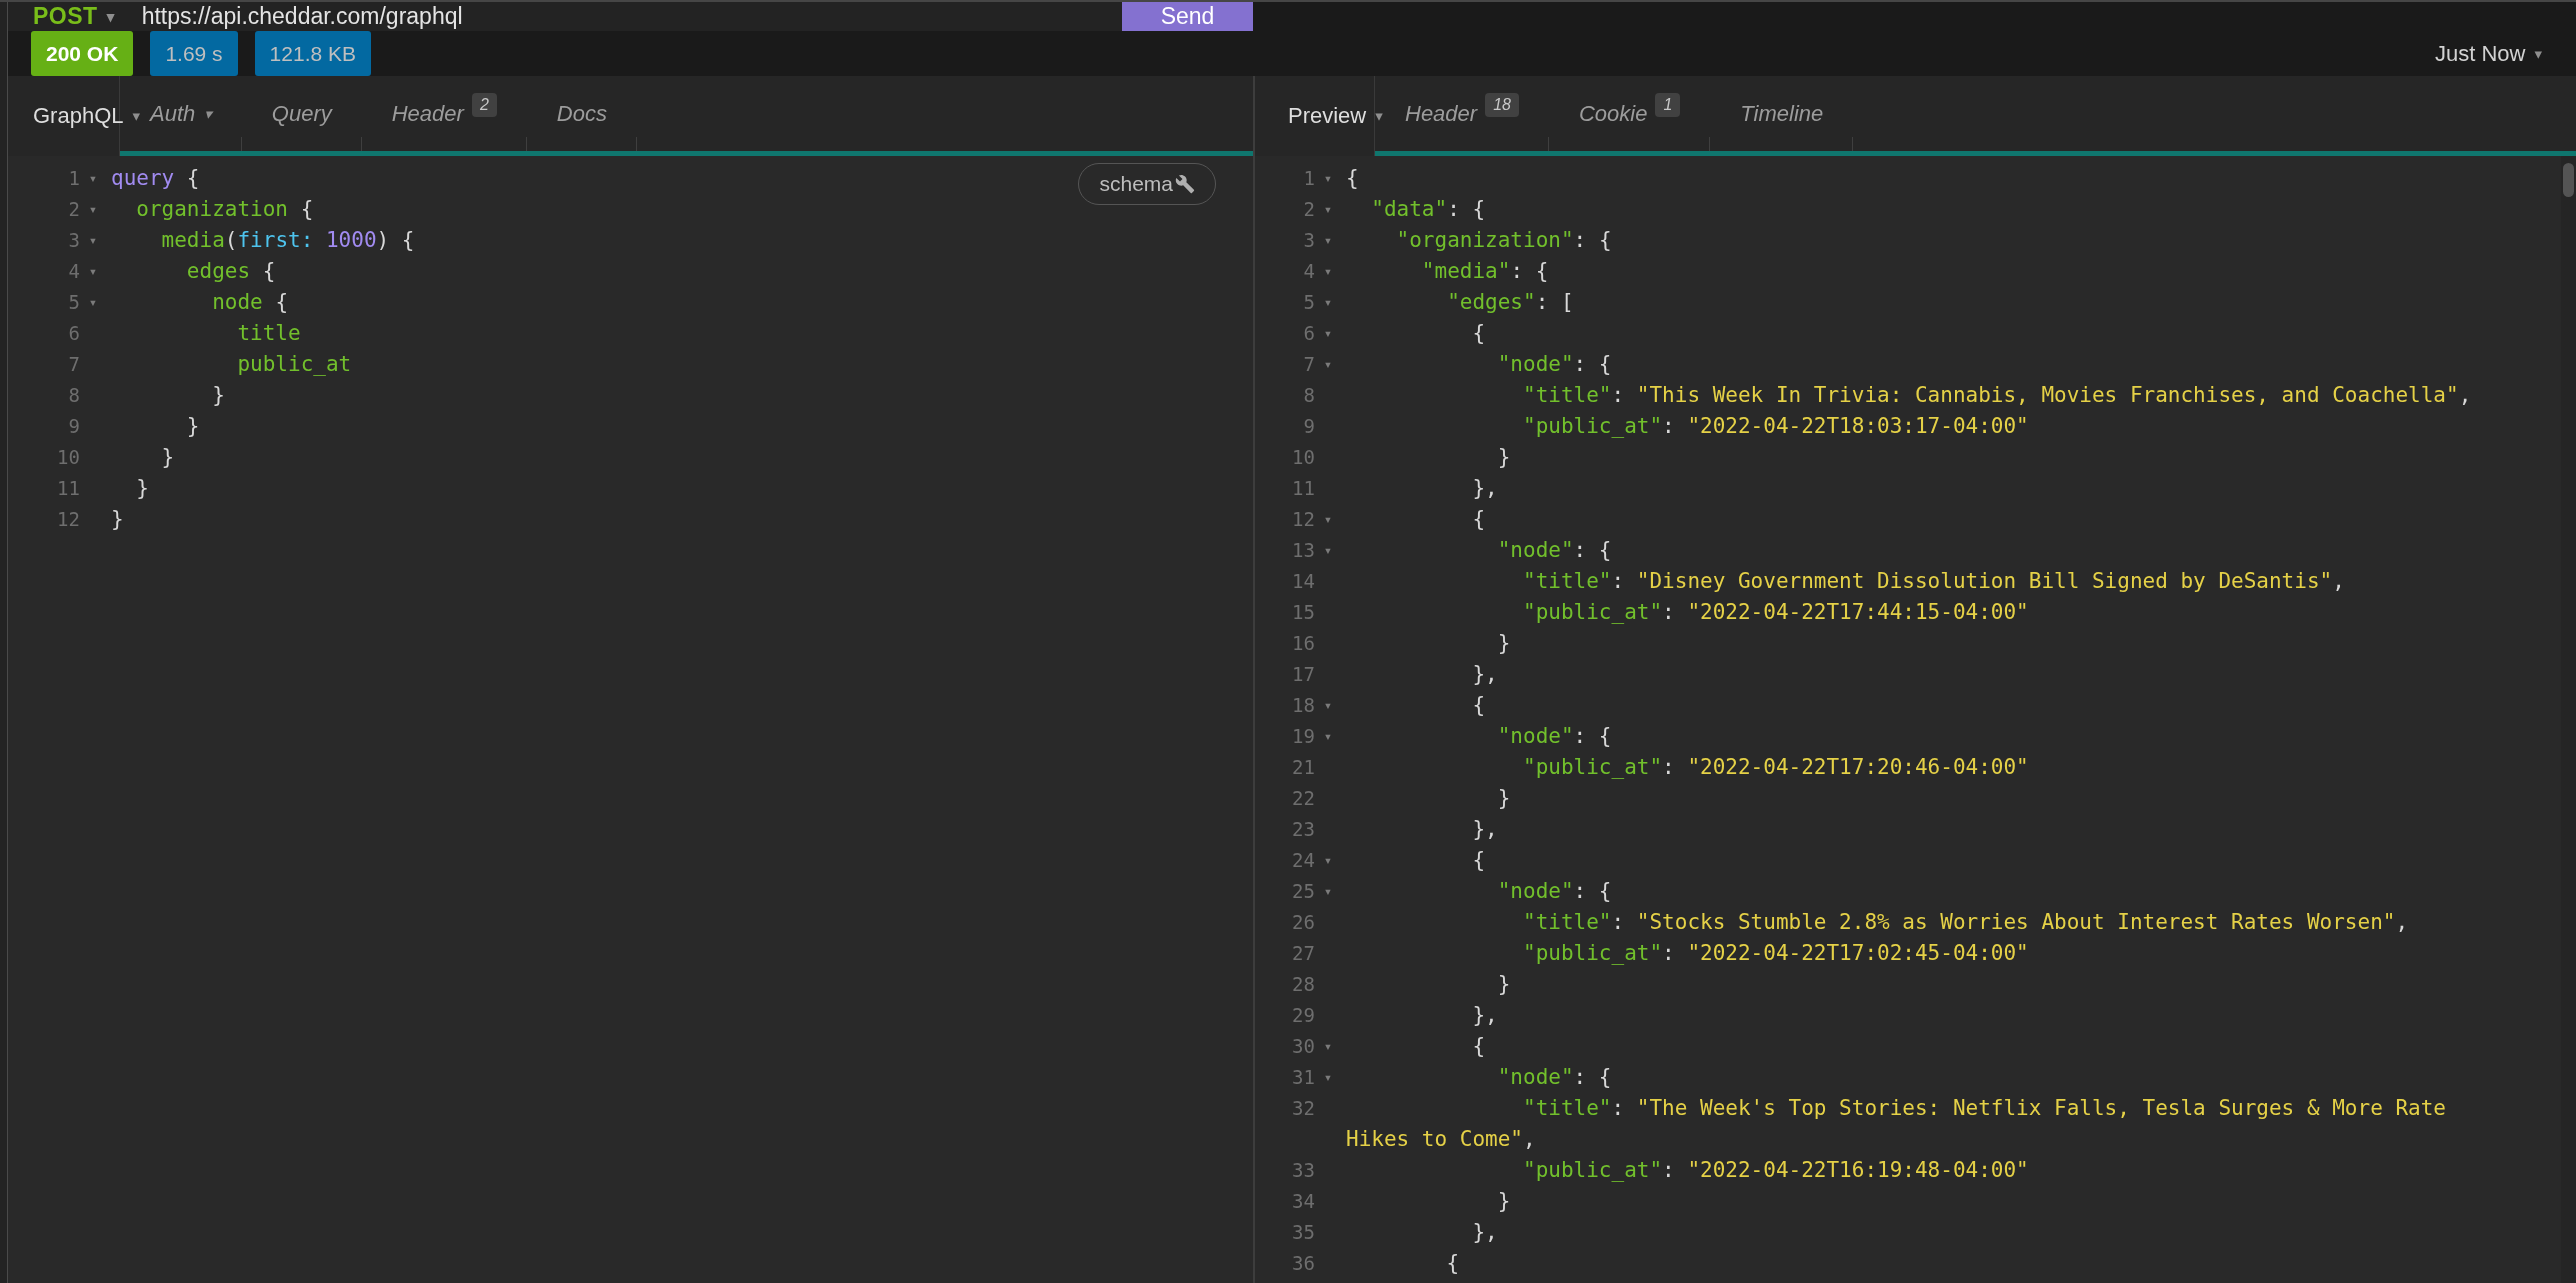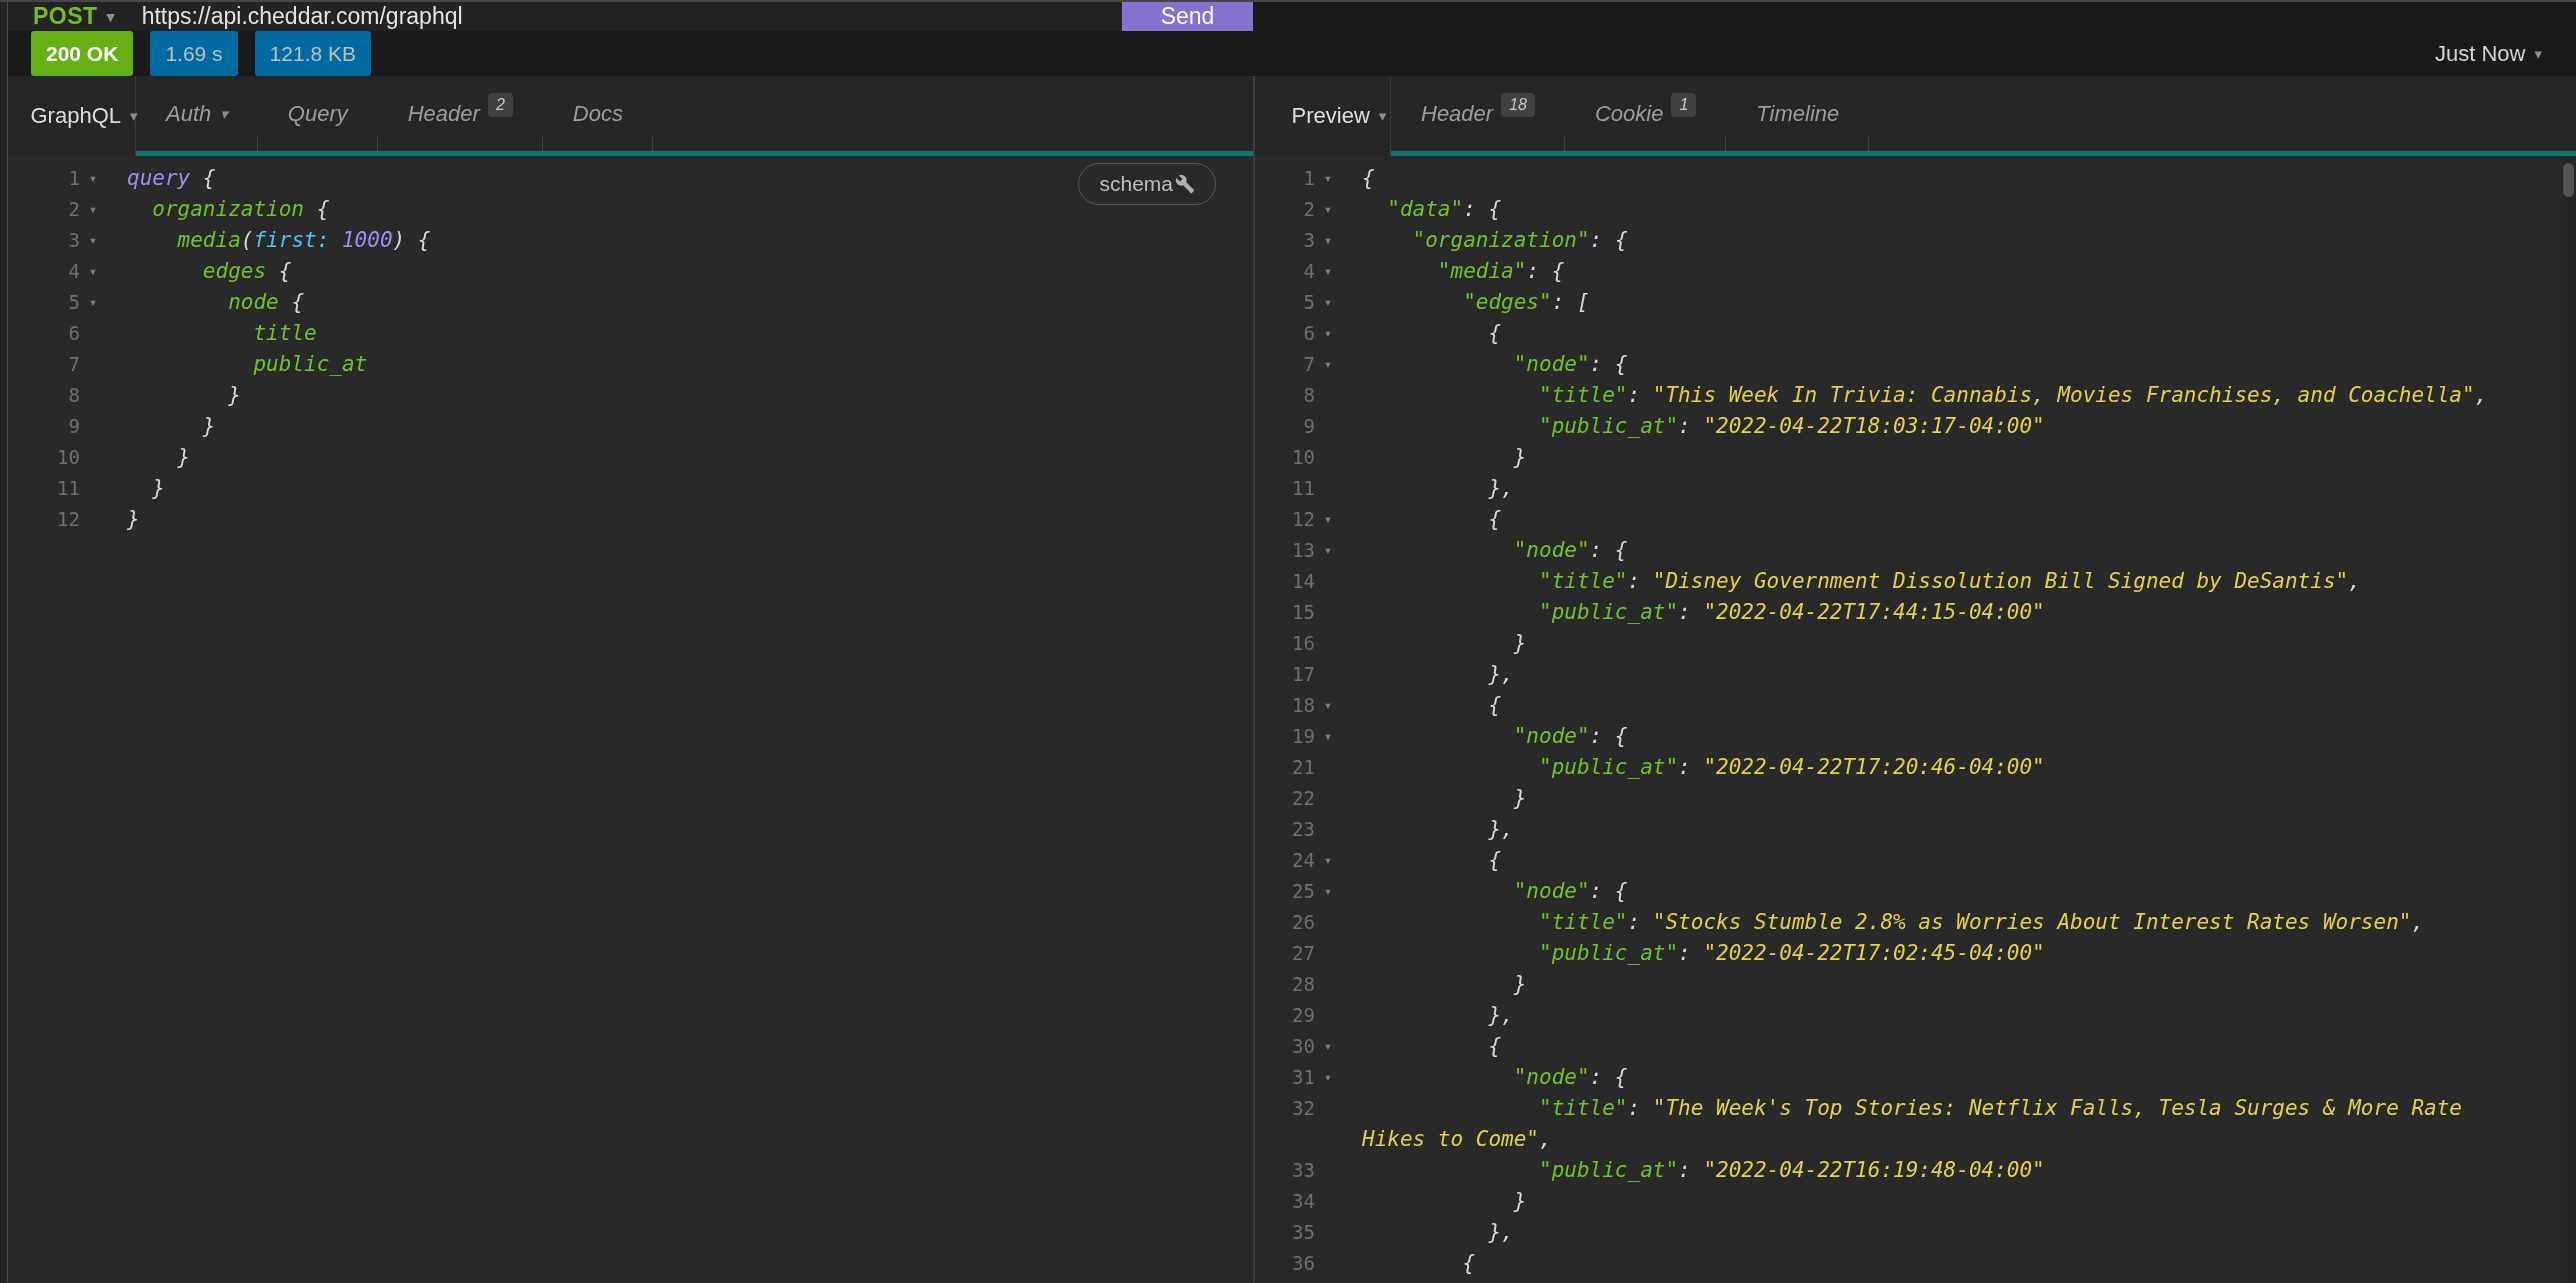--- a/index.html
+++ b/index.html
@@ -22,43 +22,43 @@
   .meta-pane { flex:1; height:100%; background:var(--topbarRightBg); display:flex; align-items:center; }
   .pill { height:45px; display:flex; align-items:center; border-radius:3px; padding:0 15px; font-size:21px; }
   .pill.status { background:var(--statusBg); color:#fff; font-weight:bold; margin-left:31px; }
   .pill.gray { background:#0369a1; color:#bfbfbf; margin-left:17px; }
   .history { margin-left:auto; margin-right:34px; color:#d2d2d2; font-size:22px; display:flex; align-items:center; cursor:pointer; }
 
   
   .tabsrow { position:absolute; top:76px; left:0; width:100%; height:80px; display:flex; background:var(--tabRowBg); }
   .tabs-left { width:1253px; display:flex; }
   .tabs-right { flex:1; display:flex; }
-  .dd { width:136px; height:100%; display:flex; align-items:center; padding-left:33px;
-        border-right:1px solid #3a3a3a; color:#dedede; font-size:22px; cursor:pointer; white-space:nowrap;justify-content:center; }
+  .dd { width:120px; height:100%; display:flex; align-items:center; padding-left:33px;
+        border-right:1px solid #3a3a3a; color:#dedede; font-size:22px; cursor:pointer; white-space:nowrap; }
   .tabset { flex:1; display:flex; border-bottom:5px solid #0f766e;font-style:italic; }
   .tab { padding:0 30px; display:flex; align-items:center; color:#9c9c9c; font-size:22px; cursor:pointer; position:relative; white-space:nowrap; }
   .tab::after { content:''; position:absolute; right:0; bottom:0; width:1px; height:14px; background:#3f3f3f; }
   .tab .count { background:#414141; color:#c9c9c9; font-size:16px; border-radius:4px; padding:3px 8px;
                 margin-left:8px; transform:translateY(-9px); }
   .pane-gap { width:2px; background:#3d3d3d; }
 
   
   .main { position:absolute; top:156px; left:0; width:100%; height:1127px; display:flex; }
   .editor { background:var(--editorBg); height:100%; position:relative; overflow:hidden; padding-top:6px; }
   .editor.req { width:1253px; }
   .editor.res { flex:1; }
   .divider { width:2px; background:#3d3d3d; height:100%; }
 
   .crow { display:flex; align-items:center; height:31px;
           font-family:"DejaVu Sans Mono", monospace; }
   .ln { text-align:right; color:#6e6e6e; font-size:19px; flex:none; }
   .req .ln { width:80px; }
   .res .ln { width:60px; }
   .fold { width:26px; flex:none; text-align:center; color:#7b7b7b; font-size:14px; }
-  .code { white-space:pre; font-size:21px; margin-left:21px;font-style:italic; }
+  .code { white-space:pre; font-size:21px; margin-left:5px; }
   .tk-kw { color:var(--purple); } .tk-n { color:var(--purple); }
   .tk-f  { color:var(--green); }
   .tk-a  { color:var(--cyan); }
   .tk-s  { color:var(--yellow); }
   .tk-p  { color:var(--punct); }
 
   .schema-btn { position:absolute; top:7px; right:37px; height:42px; padding:0 20px;
                 border:1px solid #555; border-radius:21px; display:flex; align-items:center; gap:2px;
                 color:#bdbdbd; font-size:21px; cursor:pointer; background:transparent; z-index:10; }
   .schema-btn svg { width:20px; height:20px; fill:#b0b0b0; }

